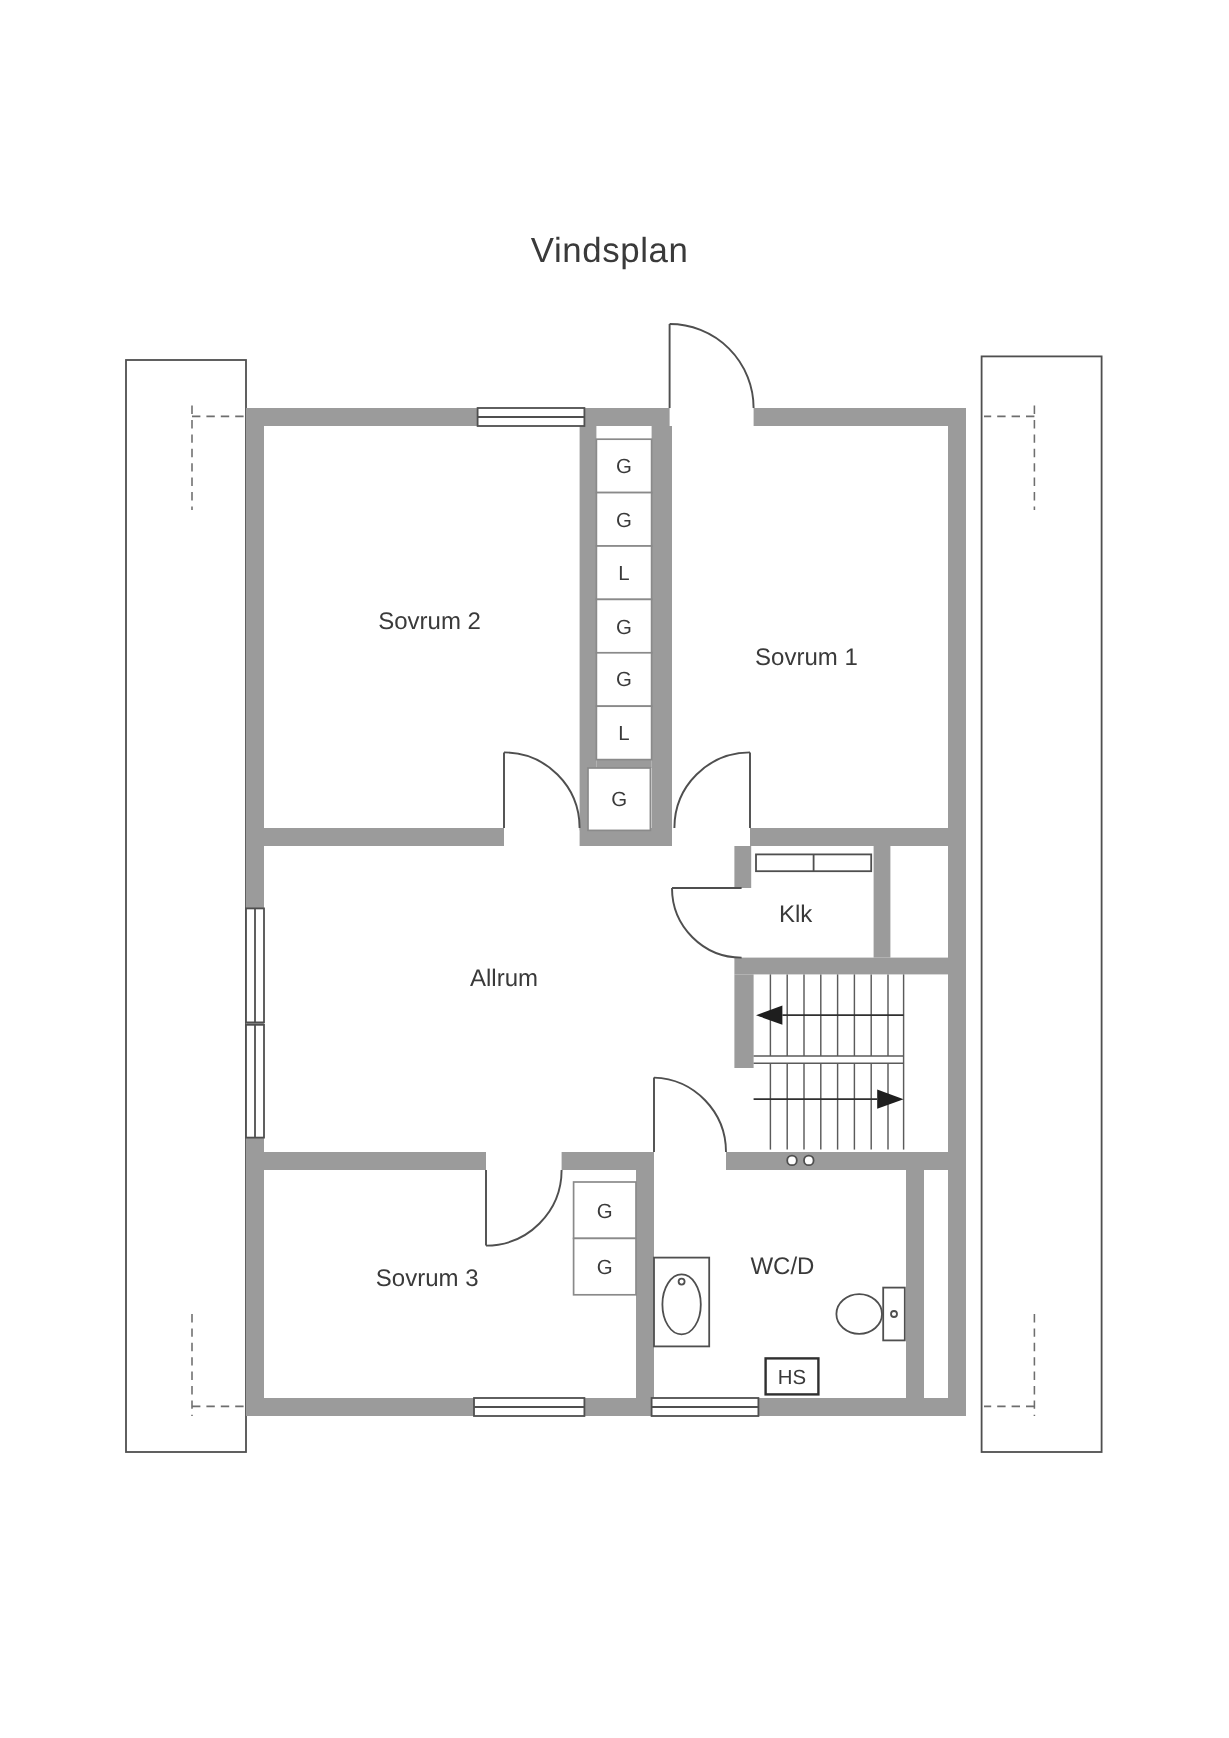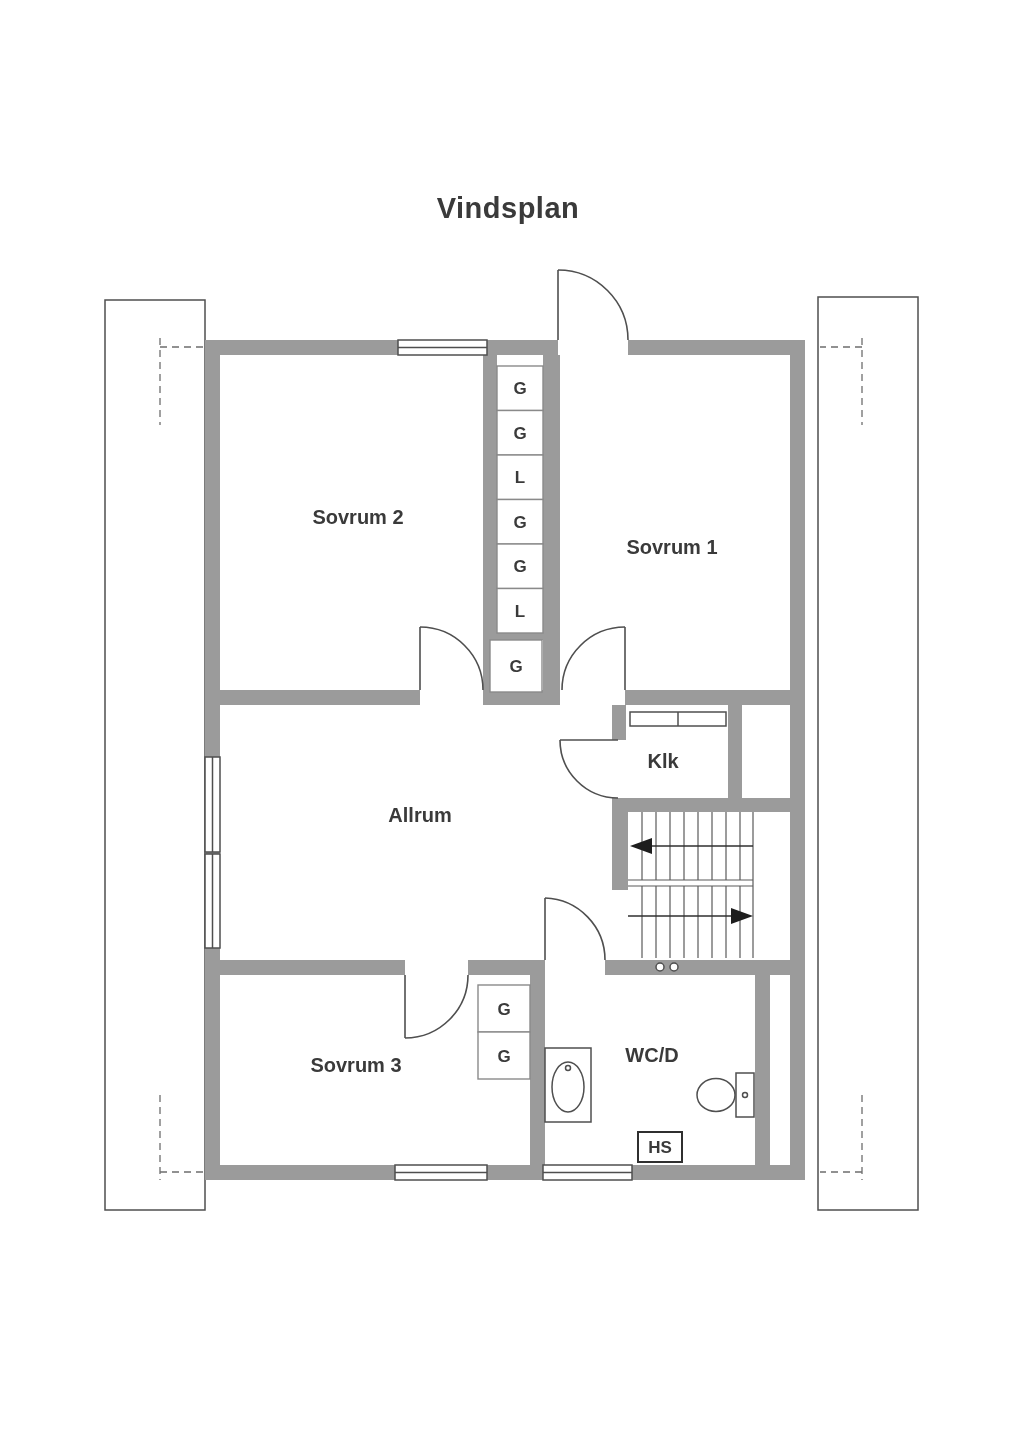--- a/index.html
+++ b/index.html
@@ -1,16 +1,16 @@
 <!DOCTYPE html>
 <html><head>
 <meta charset="utf-8">
 <style>
   html,body{margin:0;padding:0;background:#ffffff;}
-  .page{position:relative;width:1024px;height:1448px;background:#ffffff;font-family:"Liberation Sans",sans-serif;overflow:hidden;font-weight:bold;}
+  .page{position:relative;width:1024px;height:1448px;background:#ffffff;font-family:"Liberation Sans",sans-serif;overflow:hidden;}
   svg{display:block;}
   text{fill:#3a3a3a;font-family:"Liberation Sans",sans-serif;}
   .title{font-size:29px;letter-spacing:.5px;}
   .room-label{font-size:20px;}
   .small-label{font-size:17px;}
   .wall{fill:#9b9b9b;stroke:none;}
   .thin{stroke:#4f4f4f;stroke-width:1.5;fill:none;}
   .sym{stroke:#4f4f4f;stroke-width:1.5;fill:#ffffff;}
   .cell{stroke:#8a8a8a;stroke-width:1.4;fill:#ffffff;}
   .door{stroke:#4f4f4f;stroke-width:1.6;fill:none;}

